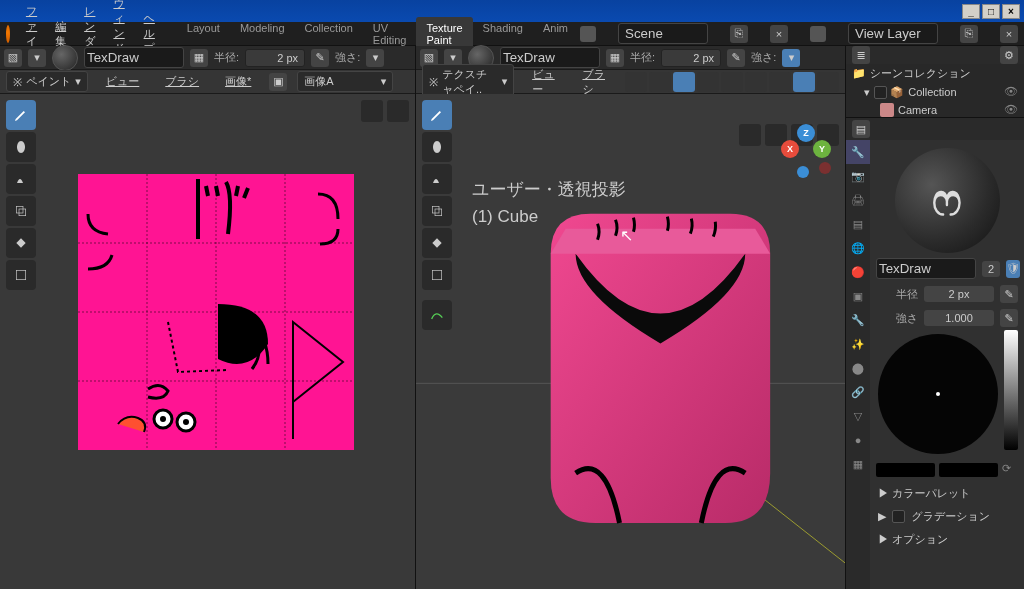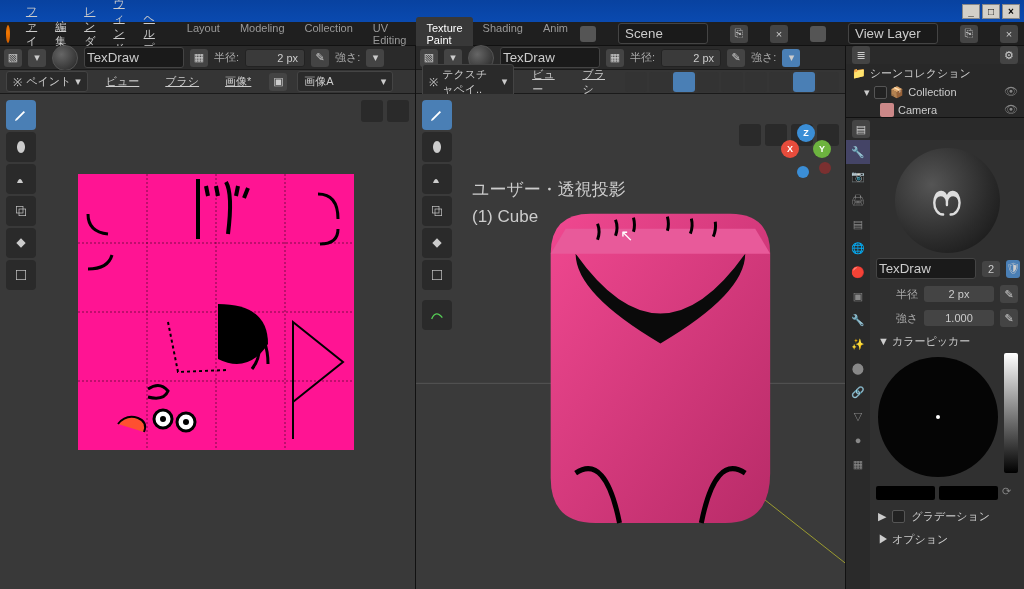--- a/index.html
+++ b/index.html
@@ -380,28 +380,28 @@
         <div class="prop-row">
           <span class="prop-lbl">半径</span>
           <div class="prop-val">2 px</div>
           <div class="hdr-ico">✎</div>
         </div>
         <div class="prop-row">
           <span class="prop-lbl">強さ</span>
           <div class="prop-val">1.000</div>
           <div class="hdr-ico">✎</div>
         </div>
-        <div class="panel-hdr">▼ <span>カラーピッカー</span></div>
         <div class="picker-wrap">
           <div class="color-wheel"></div>
           <div class="val-slider"></div>
         </div>
         <div class="swatch-row">
           <div class="swatch"></div>
           <div class="swatch"></div>
           <div class="refresh">⟳</div>
         </div>
+        <div class="panel-hdr">▶ <span>カラーパレット</span></div>
         <div class="panel-hdr" style="display:flex;align-items:center;gap:6px">▶ <div class="checkbox"></div><span>グラデーション</span></div>
         <div class="panel-hdr">▶ <span>オプション</span></div>
       </div>
     </div>
   </div>
 </div>
 
 </body></html>

